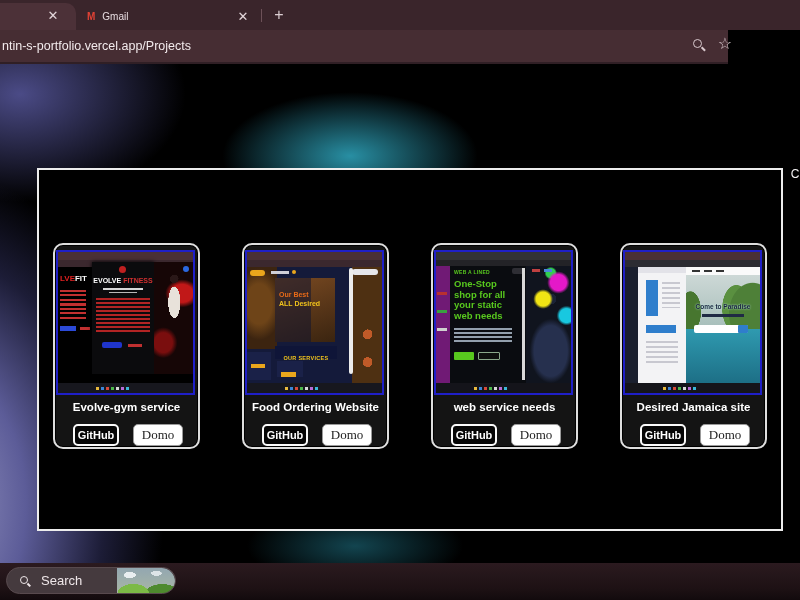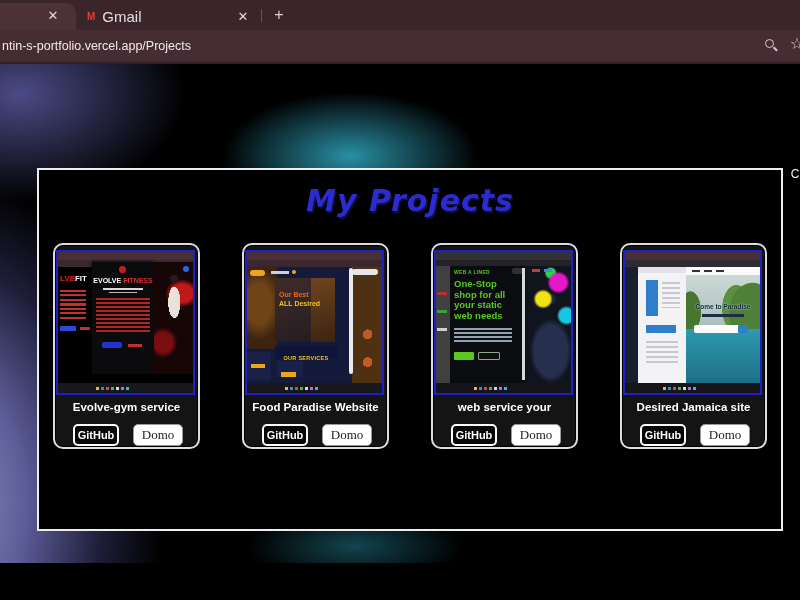--- a/index.html
+++ b/index.html
@@ -7,26 +7,26 @@
   body { font-family:"Liberation Sans", sans-serif; }
   .screen { position:relative; width:800px; height:600px; overflow:hidden; background:#000; }
 
   
   .tabbar { position:absolute; top:0; left:0; width:800px; height:30px; background:#3a252b; }
   .tab-active { position:absolute; left:-16px; top:3px; width:92px; height:27px; background:#4c3138; border-radius:10px 10px 0 0; }
   .tab-close { position:absolute; top:6px; color:#e3d6da; font-size:13px; line-height:14px; width:14px; height:14px; text-align:center; cursor:default; }
   .tab-active .tab-close { right:16px; }
   .tab-gmail { position:absolute; left:78px; top:3px; width:178px; height:27px; display:flex; align-items:center; }
   .gmail-ico { font-weight:bold; font-size:10px; color:#e04235; margin-left:9px; }
-  .tab-label { font-size:15px; color:#e7dce0; margin-left:7px; flex:1; }
+  .tab-label { font-size:10px; color:#e7dce0; margin-left:7px; flex:1; }
   .tab-gmail .tab-close { position:static; margin-right:6px; }
   .tab-divider { position:absolute; left:261px; top:9px; width:1px; height:13px; background:#6d5158; }
   .newtab-btn { position:absolute; left:270px; top:4px; width:18px; height:22px; color:#dccfd3; font-size:16px; line-height:22px; text-align:center; }
 
-  .urlbar { position:absolute; top:30px; left:0; width:800px; height:34px; background:#462d33; border-bottom:2px solid #301f25; }
+  .urlbar { position:absolute; top:30px; left:0; width:728px; height:34px; background:#462d33; border-bottom:2px solid #301f25; }
   .url-text { position:absolute; left:2px; top:0; line-height:32px; font-size:12.5px; color:#f2eaec; white-space:nowrap; }
   .mag-ico { position:absolute; right:26px; top:9px; width:9px; height:9px; border:1.6px solid #d9c9ce; border-radius:50%; }
   .mag-ico::after { content:""; position:absolute; left:7px; top:8px; width:5px; height:1.6px; background:#d9c9ce; transform:rotate(45deg); }
   .star-ico { position:absolute; right:-4px; top:4px; font-size:16px; color:#d9c9ce; }
 
   
   .page { position:absolute; top:64px; left:0; width:800px; height:499px;
     background:
       radial-gradient(170px 85px at 350px 92px,  rgba(47,168,192,.85), rgba(38,130,150,.30) 55%, transparent 75%),
       radial-gradient(150px 55px at 355px 482px, rgba(34,125,145,.55), transparent 72%),
@@ -102,21 +102,20 @@
 
     <nav class="site-nav">
       <span>Home</span>
       <span>About</span>
       <span>Projects</span>
       <span>Experience</span>
       <span>Contact</span>
     </nav>
 
     <div class="projects-box">
-      <div class="projects-title">My Projects</div>
 
       <div class="card card1">
         <div class="thumb">
           <div class="t-strip" style="top:0;height:8px;background:#4a3036;"></div>
           <div class="t-strip" style="top:8px;height:7px;background:#3b282e;"></div>
           <div class="a" style="left:2px;top:22px;font-weight:bold;font-size:8px;">
             <span style="color:#e02020;text-align:center;">LVE</span><span style="color:#fff;">FIT</span>
           </div>
           <div class="a" style="left:2px;top:38px;width:26px;height:30px;background:repeating-linear-gradient(#c23030 0 2px, transparent 2px 4.5px);"></div>
           <div class="a" style="left:2px;top:74px;width:16px;height:5px;background:#2b4ad8;"></div>
@@ -173,27 +172,27 @@
           </div>
           <div class="a" style="left:0;top:100px;width:24px;height:28px;background:#1a2148;"></div>
           <div class="a" style="left:4px;top:112px;width:14px;height:4px;background:#eaa61c;"></div>
           <div class="a" style="left:30px;top:109px;width:26px;height:16px;background:#1a2148;"></div>
           <div class="a" style="left:34px;top:120px;width:15px;height:5px;background:#eaa61c;"></div>
           <div class="a" style="left:102px;top:16px;width:4px;height:106px;background:#ececec;border-radius:2px;"></div>
           <div class="t-task">
               <span class="t-dots"></span>
             </div>
         </div>
-        <div class="card-title">Food Paradise Website</div>
+        <div class="card-title">Food Ordering Website</div>
         <div class="btn-gh">GitHub</div>
         <div class="btn-demo">Domo</div>
       </div>
 
       <div class="card card3">
-        <div class="thumb" style="background:#404040;">
+        <div class="thumb" style="background:#701a75;">
           <div class="t-strip" style="top:0;height:8px;background:#323236;"></div>
           <div class="t-strip" style="top:8px;height:6px;background:#232327;"></div>
           <div class="a" style="left:1px;top:40px;width:10px;height:3px;background:#b83030;"></div>
           <div class="a" style="left:1px;top:58px;width:10px;height:3px;background:#3aa040;"></div>
           <div class="a" style="left:1px;top:76px;width:10px;height:3px;background:#d0d0d0;"></div>
           <div class="a" style="left:14px;top:14px;width:76px;height:118px;background:#0a0c10;"></div>
           <div class="a" style="left:18px;top:17px;color:#58c81e;font-weight:bold;font-size:5px;letter-spacing:.3px;">WEB A LINED</div>
           <div class="a" style="left:76px;top:16px;width:12px;height:6px;background:#2e2e34;border-radius:2px;"></div>
           <div class="a" style="left:18px;top:27px;width:62px;color:#58c81e;font-weight:bold;font-size:9.5px;line-height:10.5px;">One-Stop shop for all your static web needs</div>
           <div class="a" style="left:18px;top:76px;width:58px;height:16px;background:repeating-linear-gradient(#93a0ad 0 2px, transparent 2px 4px);"></div>
@@ -207,21 +206,21 @@
             radial-gradient(9px 9px at 55% 28%, #1b2336 60%, transparent 61%),
             radial-gradient(30px 46px at 55% 72%, #26304e 55%, transparent 70%),
             #10141e;"></div>
           <div class="a" style="left:96px;top:17px;width:8px;height:2.5px;background:#c04040;"></div>
           <div class="a" style="left:108px;top:17px;width:8px;height:2.5px;background:#4888d8;"></div>
           <div class="a" style="left:86px;top:16px;width:3px;height:112px;background:#d8d8d8;"></div>
           <div class="t-task" style="background:#14141a;">
               <span class="t-dots"></span>
             </div>
         </div>
-        <div class="card-title">web service your</div>
+        <div class="card-title">web service needs</div>
         <div class="btn-gh">GitHub</div>
         <div class="btn-demo">Domo</div>
       </div>
 
       <div class="card card4">
         <div class="thumb" style="background:#20242e;">
           <div class="t-strip" style="top:0;height:8px;background:#4a3036;"></div>
           <div class="t-strip" style="top:8px;height:7px;background:#2c2c32;"></div>
           <div class="a" style="left:0;top:15px;width:13px;height:116px;background:#1a1f2e;"></div>
           <div class="a" style="left:13px;top:15px;width:48px;height:116px;background:#f3f3f5;">
@@ -250,14 +249,22 @@
             </div>
         </div>
         <div class="card-title">Desired Jamaica site</div>
         <div class="btn-gh">GitHub</div>
         <div class="btn-demo">Domo</div>
       </div>
 
     </div>
   </div>
 
+  <div class="taskbar">
+    <div class="tb-search">
+      <span class="mag"></span>
+      <span class="txt">Search</span>
+      <span class="scene"></span>
+    </div>
+
+  </div>
 
 </div>
 
 </body></html>

